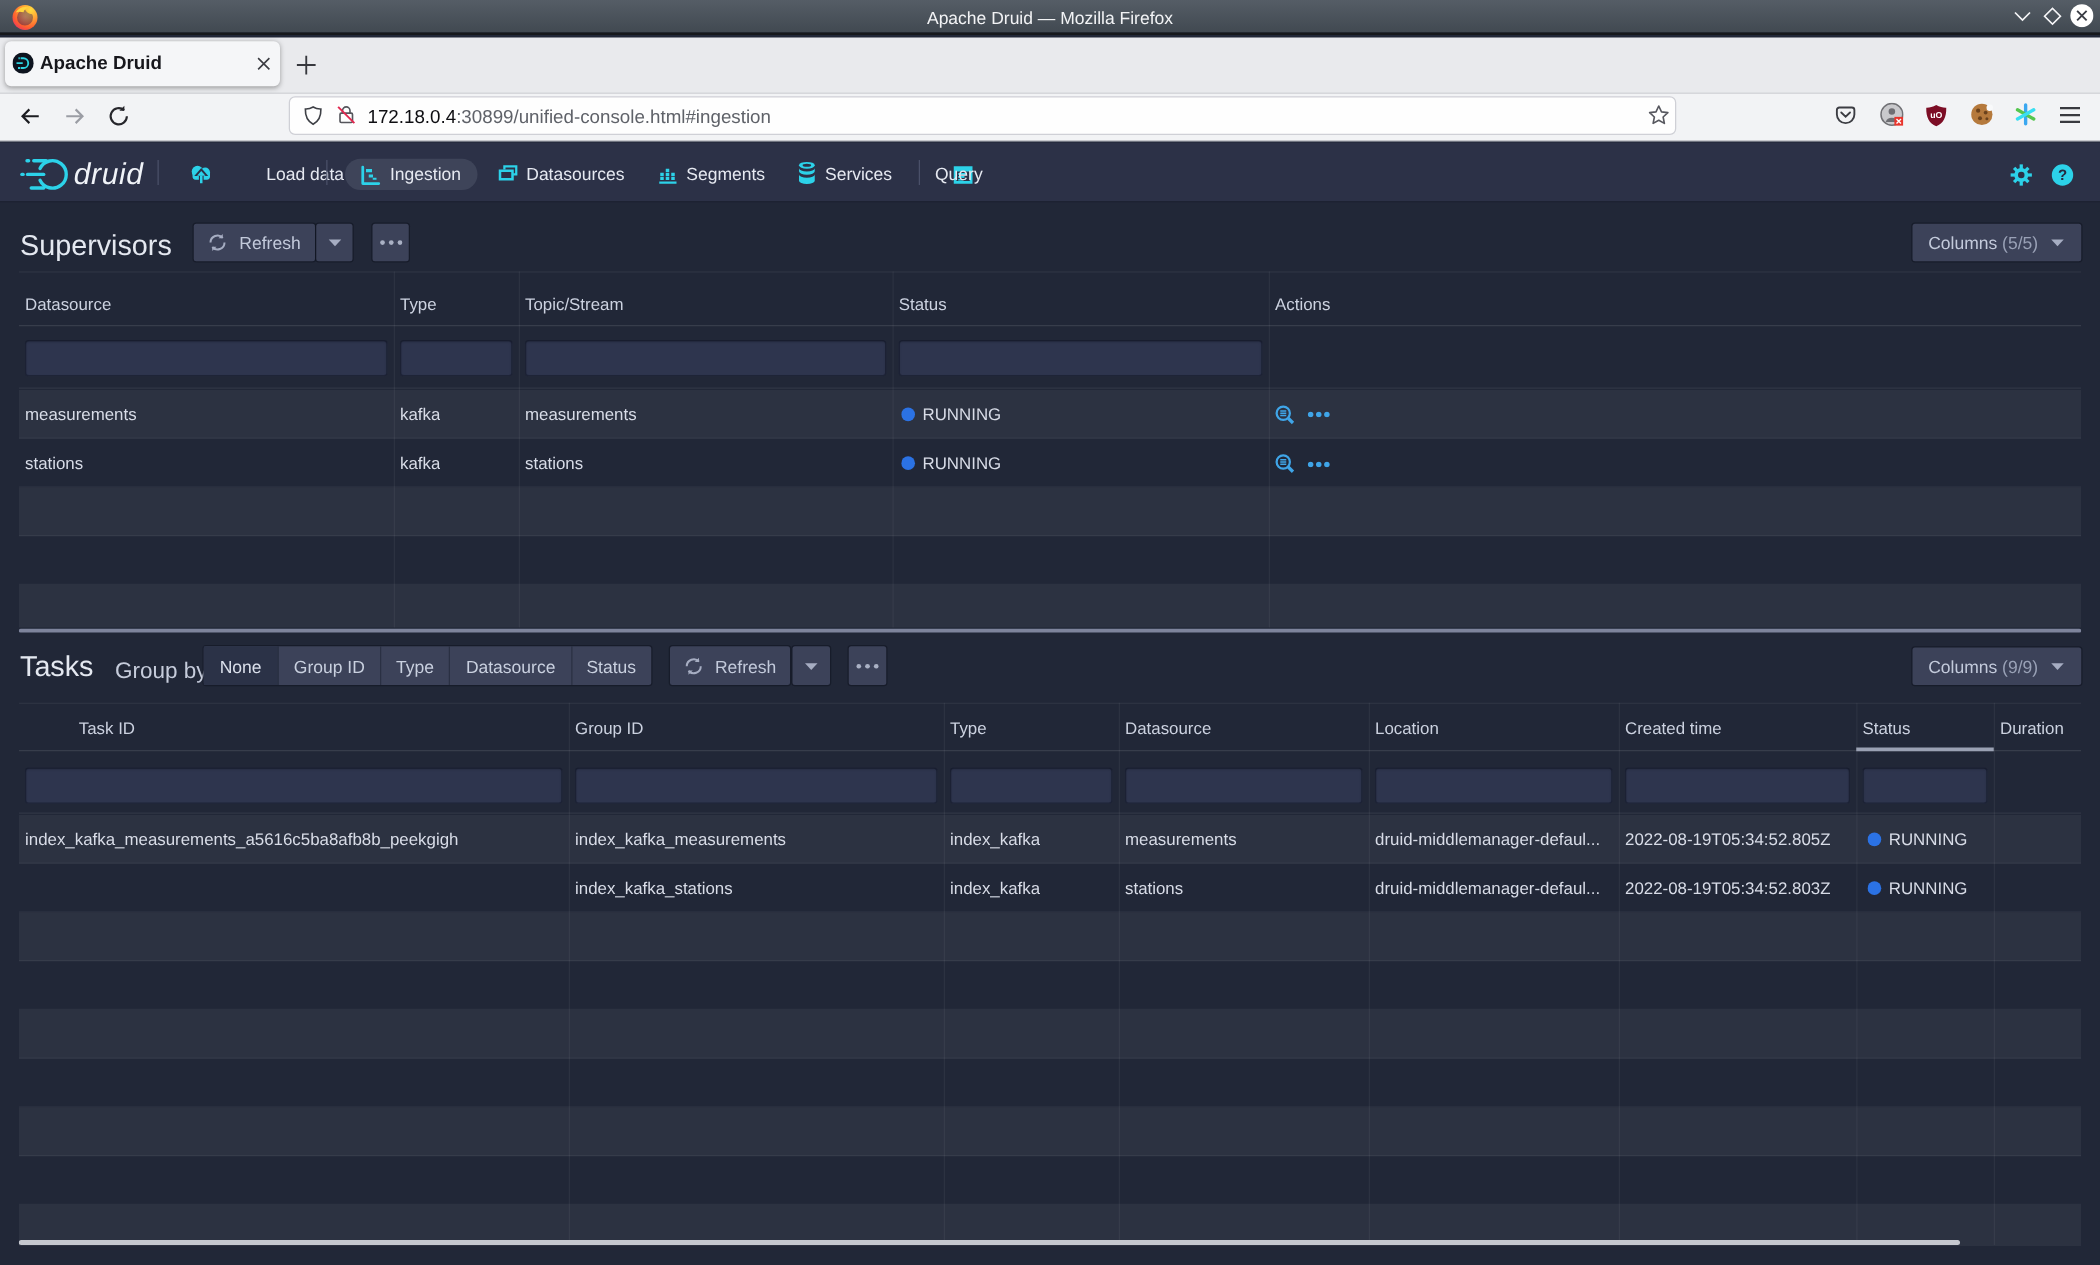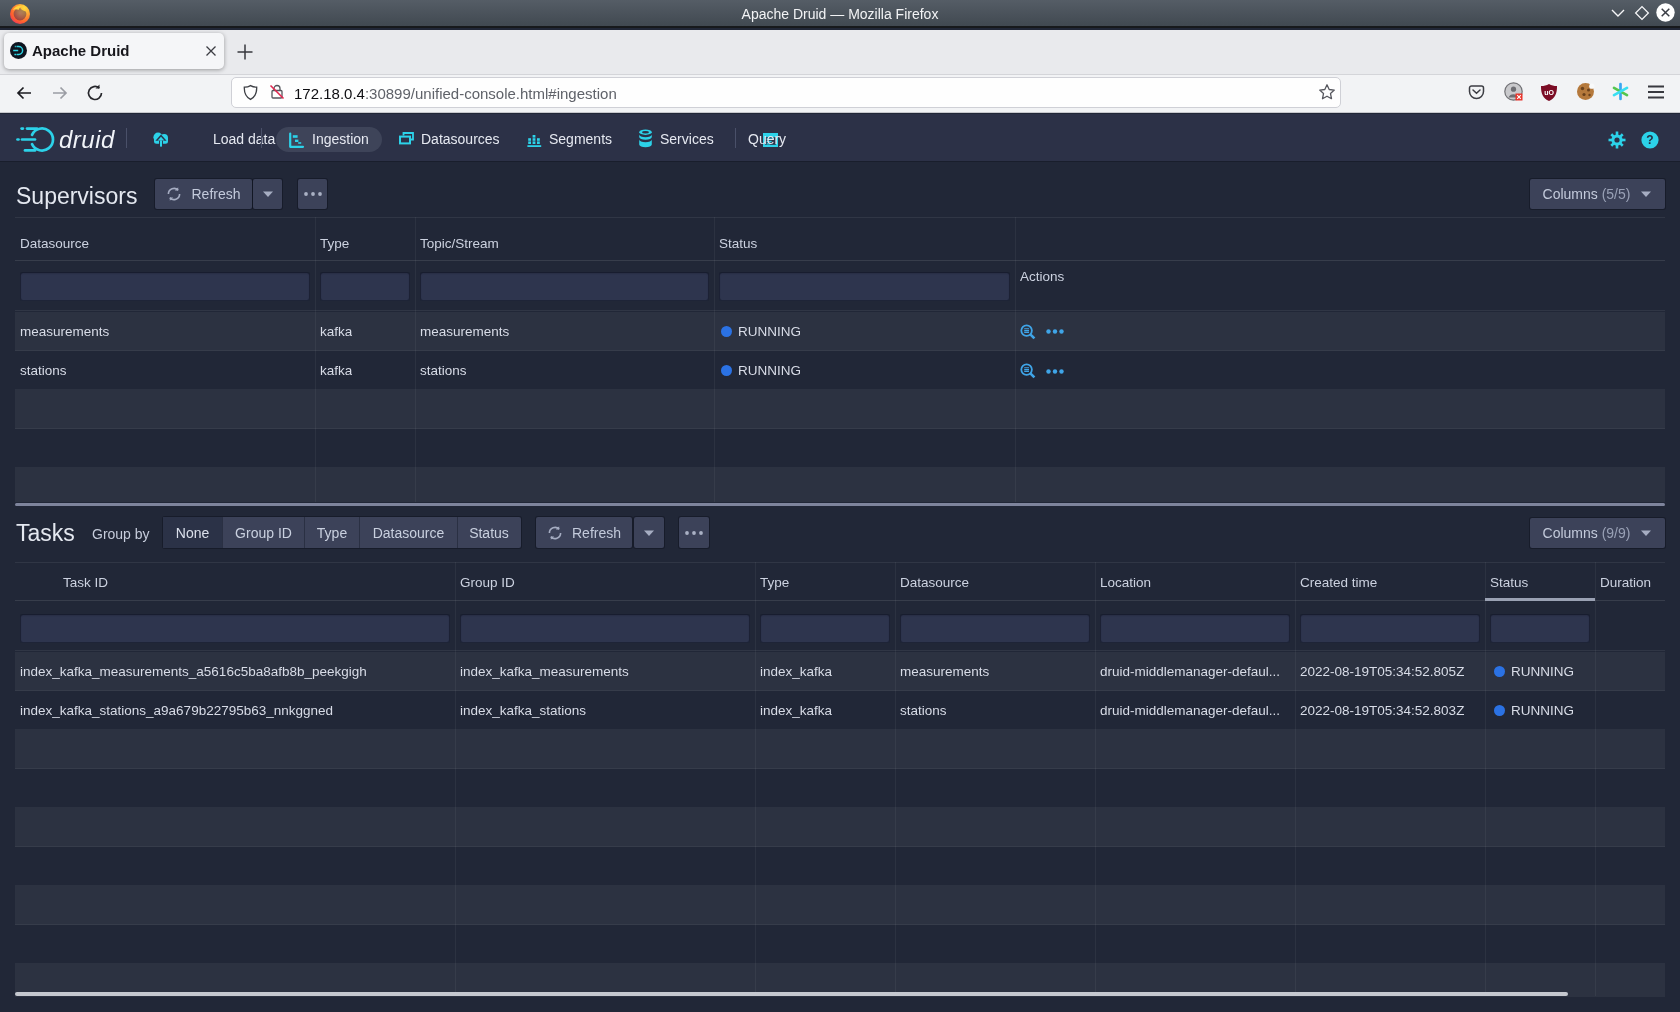--- a/index.html
+++ b/index.html
@@ -296,21 +296,21 @@
   <div class="tbl" id="suptbl" style="top:217px;height:290px;">
     <div class="hline" style="top:0;background:rgba(255,255,255,0.07);"></div>
     <div class="vline" style="left:299.75px;height:285px;"></div>
     <div class="vline" style="left:399.75px;height:285px;"></div>
     <div class="vline" style="left:698.75px;height:285px;"></div>
     <div class="vline" style="left:999.75px;height:285px;"></div>
     <span class="hlabel" style="left:5px;top:19px;">Datasource</span>
     <span class="hlabel" style="left:305px;top:19px;">Type</span>
     <span class="hlabel" style="left:405px;top:19px;">Topic/Stream</span>
     <span class="hlabel" style="left:704px;top:19px;">Status</span>
-    <span class="hlabel" style="left:1005px;top:19px;margin-top:33px;">Actions</span>
+    <span class="hlabel" style="left:1005px;top:19px;">Actions</span>
     <div class="hline" style="top:43px;background:rgba(255,255,255,0.10);"></div>
     <div class="filterinput" style="left:5px;top:54.5px;width:289.75px;"></div>
     <div class="filterinput" style="left:304.75px;top:54.5px;width:90px;"></div>
     <div class="filterinput" style="left:404.75px;top:54.5px;width:289px;"></div>
     <div class="filterinput" style="left:703.75px;top:54.5px;width:291px;"></div>
     <div class="hline" style="top:93px;background:rgba(255,255,255,0.07);"></div>
     <div class="rowswrap" style="top:94.5px;height:190.5px;">
       <div class="trow lt" style="top:0px;">
         <span class="cell" style="left:5px;">measurements</span>
         <span class="cell" style="left:305px;">kafka</span>
@@ -350,21 +350,21 @@
             </svg></span>
       </div>
       <div class="trow lt" style="top:78.2px;"></div>
       <div class="trow" style="top:117.3px;"></div>
       <div class="trow lt" style="top:156.4px;"></div>
     </div>
     <div class="sbar" style="left:0;top:285.5px;width:1650px;height:3.5px;background:#7e849c;"></div>
   </div>
 
   <div class="secttitle" style="left:16px;top:520px;">Tasks</div>
-  <div class="navtext2" style="position:absolute;left:92px;top:526px;font-size:14px;color:#c6ccdb;text-align:right;">Group by</div>
+  <div class="navtext2" style="position:absolute;left:92px;top:526px;font-size:18px;color:#c6ccdb;text-align:right;">Group by</div>
   <div id="grpwrap">
     <div class="active" style="width:60px;">None</div>
     <div style="width:82px;">Group ID</div>
     <div style="width:55px;">Type</div>
     <div style="width:98px;">Datasource</div>
     <div style="width:62px;">Status</div>
   </div>
   <div class="btn" id="task-refresh" style="left:536px;top:517px;width:96px;height:31px;"><svg width="16" height="16" viewBox="0 0 16 16" style="margin-right:9px;">
       <g fill="none" stroke="#a6adc2" stroke-width="1.6">
         <path d="M13.6,8 a5.6,5.6 0 0 1 -9.8,3.7"></path>
@@ -422,21 +422,20 @@
       <div class="trow lt" style="top:0px;">
         <span class="cell" style="left:5px;">index_kafka_measurements_a5616c5ba8afb8b_peekgigh</span>
         <span class="cell" style="left:445px;">index_kafka_measurements</span>
         <span class="cell" style="left:745px;">index_kafka</span>
         <span class="cell" style="left:885px;">measurements</span>
         <span class="cell" style="left:1085px;width:188px;">druid-middlemanager-defaul...</span>
         <span class="cell" style="left:1285px;">2022-08-19T05:34:52.805Z</span>
         <span class="cell" style="left:1479px;"><span class="rdot"></span>RUNNING</span>
       </div>
       <div class="trow" style="top:39.1px;">
-        <span class="cell" style="left:5px;">index_kafka_stations_a9a679b22795b63_nnkggned</span>
         <span class="cell" style="left:445px;">index_kafka_stations</span>
         <span class="cell" style="left:745px;">index_kafka</span>
         <span class="cell" style="left:885px;">stations</span>
         <span class="cell" style="left:1085px;width:188px;">druid-middlemanager-defaul...</span>
         <span class="cell" style="left:1285px;">2022-08-19T05:34:52.803Z</span>
         <span class="cell" style="left:1479px;"><span class="rdot"></span>RUNNING</span>
       </div>
       <div class="trow lt" style="top:78.2px;"></div>
       <div class="trow" style="top:117.3px;"></div>
       <div class="trow lt" style="top:156.4px;"></div>

